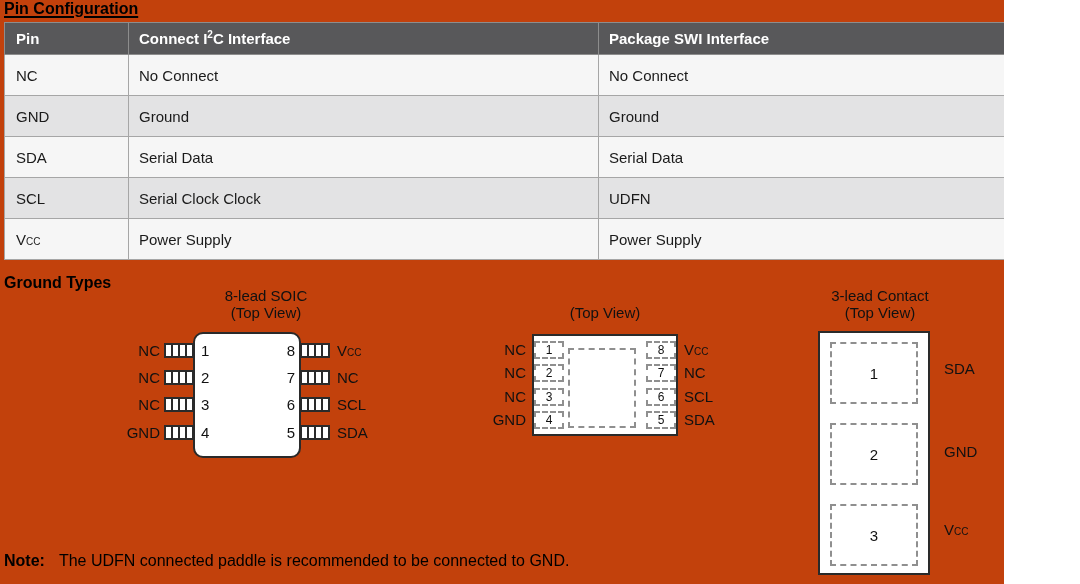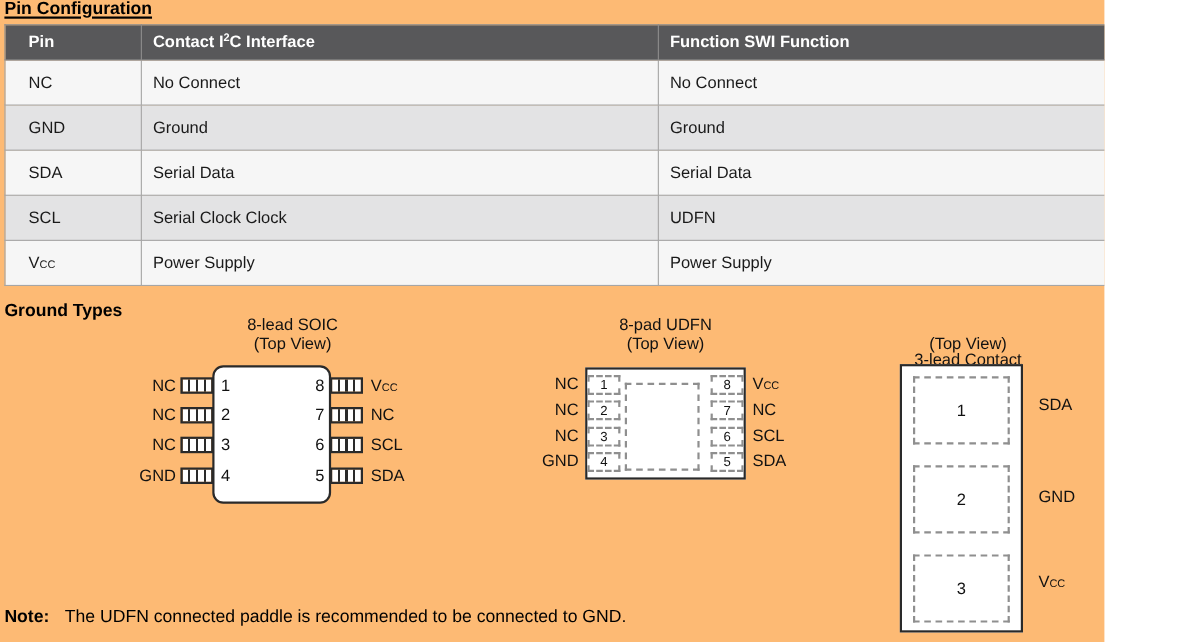--- a/index.html
+++ b/index.html
@@ -1,37 +1,37 @@
 <!DOCTYPE html>
 <html style="--table-header-bg: #58585a; --row-bg: #f6f6f6; --row-alt-bg: #e3e3e4;"><head>
 <meta charset="utf-8">
 <style>
   html,body{margin:0;padding:0;background:#fff;}
   .page{
     position:relative;width:1004px;height:584px;overflow:hidden;
-    font-family:"Liberation Sans","DejaVu Sans",sans-serif;color:#111;background:#fdba74;
+    font-family:"Liberation Sans","DejaVu Sans",sans-serif;color:#111;background:#c2410c;
   }
   .abs{position:absolute;}
   .heading{font-weight:bold;font-size:16px;color:#000;}
   .underlined{text-decoration:underline;text-decoration-thickness:2px;text-underline-offset:2px;}
 
   
   table.pintable{
     position:absolute;left:4px;top:22px;width:1072px;
     border-collapse:collapse;table-layout:fixed;font-size:15px;
   }
   .pintable th{
     background:var(--table-header-bg,#58585a);color:#fff;font-weight:bold;text-align:left;
     height:32px;padding:0 10px;border:1px solid #8d8d8d;box-sizing:border-box;vertical-align:middle;
   }
   .pintable td{
     height:41px;padding:0 10px;border:1px solid #a6a6a6;box-sizing:border-box;
     vertical-align:middle;color:#1a1a1a;
   }
-  .pintable td.pincol,.pintable th.pincol{padding-left:21px;}
+  .pintable td.pincol,.pintable th.pincol{padding-left:11px;}
   .pintable tbody tr:nth-child(odd) td{background:var(--row-bg,#f6f6f6);}
   .pintable tbody tr:nth-child(even) td{background:var(--row-alt-bg,#e3e3e4);}
   sup.i2{font-size:10px;vertical-align:super;line-height:0;}
   .cc{font-size:10px;}
 
   
   .pkg{position:absolute;font-size:15px;}
   .pkg-title,.pkg-sub{position:absolute;left:0;right:0;text-align:center;font-size:15px;color:#111;}
 
   
@@ -74,22 +74,22 @@
 
   <table class="pintable">
     <colgroup>
         <col style="width:124px">
         <col style="width:470px">
         <col style="width:478px">
       </colgroup>
     <thead>
       <tr>
         <th class="pincol">Pin</th>
-        <th><span>Contact I</span><sup class="i2">2</sup><span>C Interface</span></th>
-        <th>Function SWI Function</th>
+        <th><span>Connect I</span><sup class="i2">2</sup><span>C Interface</span></th>
+        <th>Package SWI Interface</th>
       </tr>
     </thead>
     <tbody>
       <tr>
         <td class="pincol"><span>NC</span><span class="cc"></span></td>
         <td>No Connect</td>
         <td>No Connect</td>
       </tr>
       <tr>
         <td class="pincol"><span>GND</span><span class="cc"></span></td>
@@ -142,21 +142,20 @@
     <span class="pb right" style="top:83px;"></span>
     <span class="pb right" style="top:110px;"></span>
     <span class="pb right" style="top:138px;"></span>
     <span class="srl" style="top:55px;"><span>V</span><span class="cc">CC</span></span>
     <span class="srl" style="top:82px;"><span>NC</span><span class="cc"></span></span>
     <span class="srl" style="top:109px;"><span>SCL</span><span class="cc"></span></span>
     <span class="srl" style="top:137px;"><span>SDA</span><span class="cc"></span></span>
   </div>
 
   <div class="pkg" style="left:480px;top:287px;width:250px;height:170px;">
-    <div class="pkg-title" style="top:0;">8-pad UDFN</div>
     <div class="pkg-sub" style="top:17px;">(Top View)</div>
     <div class="udfn-body"></div>
     <div class="paddle"></div>
 
     <span class="ul" style="top:54px;">NC</span>
     <span class="ul" style="top:77px;">NC</span>
     <span class="ul" style="top:101px;">NC</span>
     <span class="ul" style="top:124px;">GND</span>
     <span class="pad left" style="top:54px;">1</span>
     <span class="pad left" style="top:77px;">2</span>
@@ -167,21 +166,21 @@
     <span class="pad right" style="top:77px;">7</span>
     <span class="pad right" style="top:101px;">6</span>
     <span class="pad right" style="top:124px;">5</span>
     <span class="url" style="top:54px;"><span>V</span><span class="cc">CC</span></span>
     <span class="url" style="top:77px;"><span>NC</span><span class="cc"></span></span>
     <span class="url" style="top:101px;"><span>SCL</span><span class="cc"></span></span>
     <span class="url" style="top:124px;"><span>SDA</span><span class="cc"></span></span>
   </div>
 
   <div class="pkg" style="left:758px;top:287px;width:244px;height:297px;">
-    <div class="pkg-title" style="top:0;margin-top:32px;">3-lead Contact</div>
+    <div class="pkg-title" style="top:0;">3-lead Contact</div>
     <div class="pkg-sub" style="top:17px;">(Top View)</div>
     <div class="contact-body">
       <div class="csq" style="top:9px;">1</div>
       <div class="csq" style="top:90px;">2</div>
       <div class="csq" style="top:171px;">3</div>
     </div>
     <span class="cl" style="top:73px;"><span>SDA</span><span class="cc"></span></span>
     <span class="cl" style="top:156px;"><span>GND</span><span class="cc"></span></span>
     <span class="cl" style="top:234px;"><span>V</span><span class="cc">CC</span></span>
   </div>

